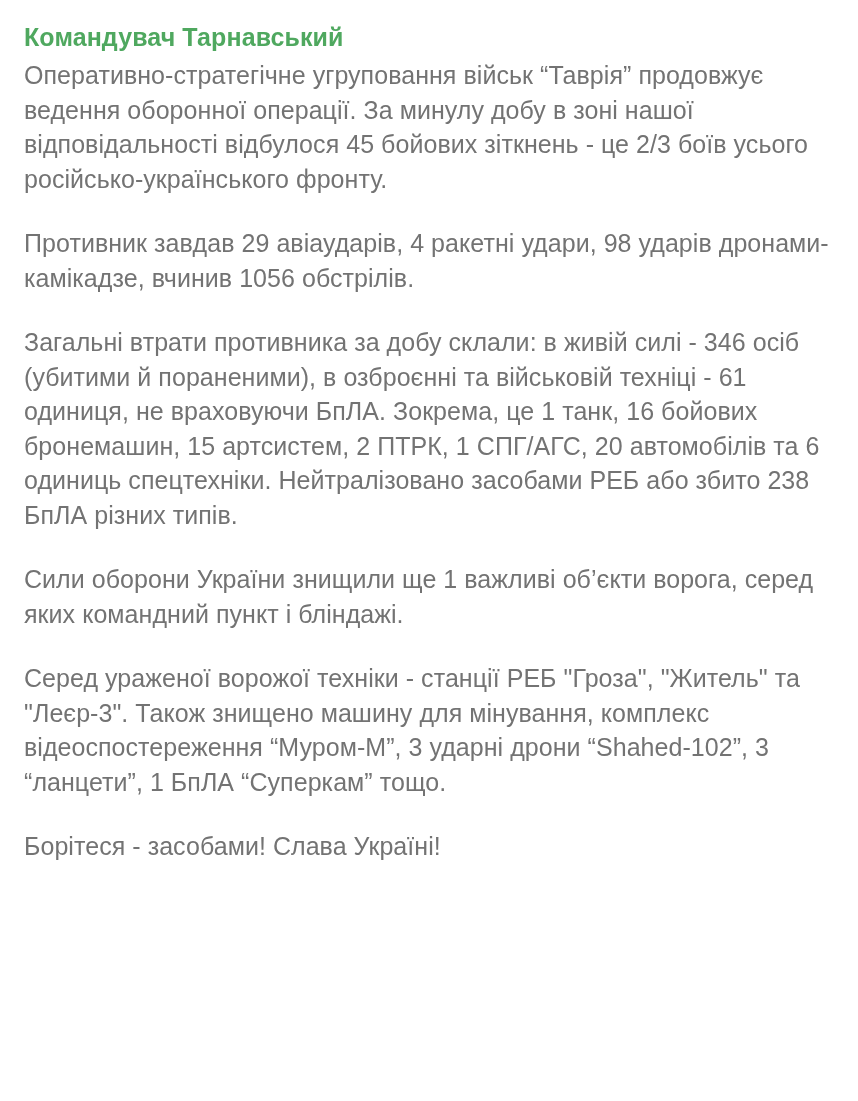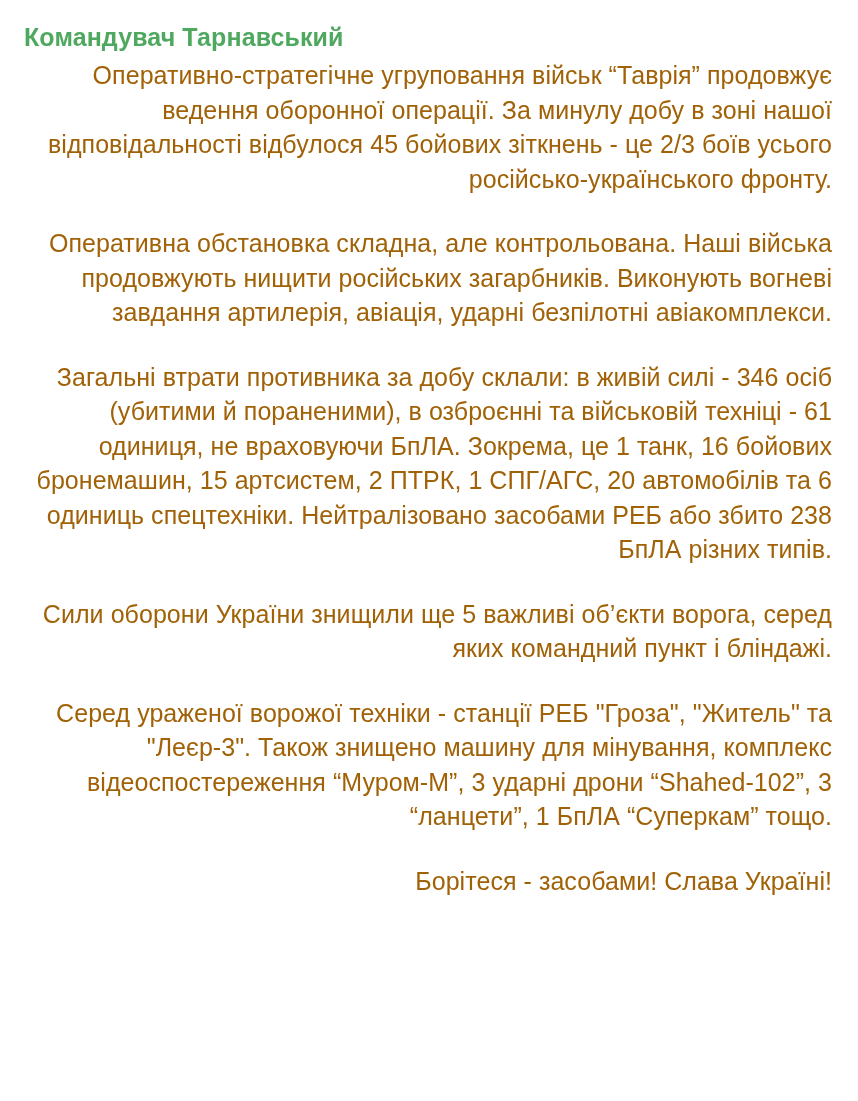--- a/index.html
+++ b/index.html
@@ -23,38 +23,37 @@
     font-size: 25px;
     font-weight: bold;
     color: #4fa85f;
     line-height: 1.2;
     margin: 0 0 6px 0;
     letter-spacing: 0.1px;
   }
   .body-text {
     font-size: 25px;
     line-height: 1.38;
-    color: #a16207;
+    color: #737373;
     letter-spacing: 0.05px;
-    text-align: right;
   }
   .para {
     margin: 0 0 30px 0;
     white-space: pre-wrap;
   }
   .para:last-child {
     margin-bottom: 0;
   }
 </style>
 </head>
 <body>
 
 <div class="message">
   <div class="author">Командувач Тарнавський</div>
   <div class="body-text">
     <p class="para">Оперативно-стратегічне угруповання військ “Таврія” продовжує ведення оборонної операції. За минулу добу в зоні нашої відповідальності відбулося 45 бойових зіткнень - це 2/3 боїв усього російсько-українського фронту.</p>
-    <p class="para">Оперативна обстановка складна, але контрольована. Наші війська продовжують нищити російських загарбників. Виконують вогневі завдання артилерія, авіація, ударні безпілотні авіакомплекси.</p>
+    <p class="para">Противник завдав 29 авіаударів, 4 ракетні удари, 98 ударів дронами-камікадзе, вчинив 1056 обстрілів.</p>
     <p class="para">Загальні втрати противника за добу склали: в живій силі - 346 осіб (убитими й пораненими), в озброєнні та військовій техніці - 61 одиниця, не враховуючи БпЛА. Зокрема, це 1 танк, 16 бойових бронемашин, 15 артсистем, 2 ПТРК, 1 СПГ/АГС, 20 автомобілів та 6 одиниць спецтехніки. Нейтралізовано засобами РЕБ або збито 238 БпЛА різних типів.</p>
-    <p class="para">Сили оборони України знищили ще 5 важливі об’єкти ворога, серед яких командний пункт і бліндажі.</p>
+    <p class="para">Сили оборони України знищили ще 1 важливі об’єкти ворога, серед яких командний пункт і бліндажі.</p>
     <p class="para">Серед ураженої ворожої техніки - станції РЕБ "Гроза", "Житель" та "Леєр-3". Також знищено машину для мінування, комплекс відеоспостереження “Муром-М”, 3 ударні дрони “Shahed-102”, 3 “ланцети”, 1 БпЛА “Суперкам” тощо.</p>
     <p class="para">Борітеся - засобами! Слава Україні!</p>
   </div>
 </div>
 
 </body></html>

